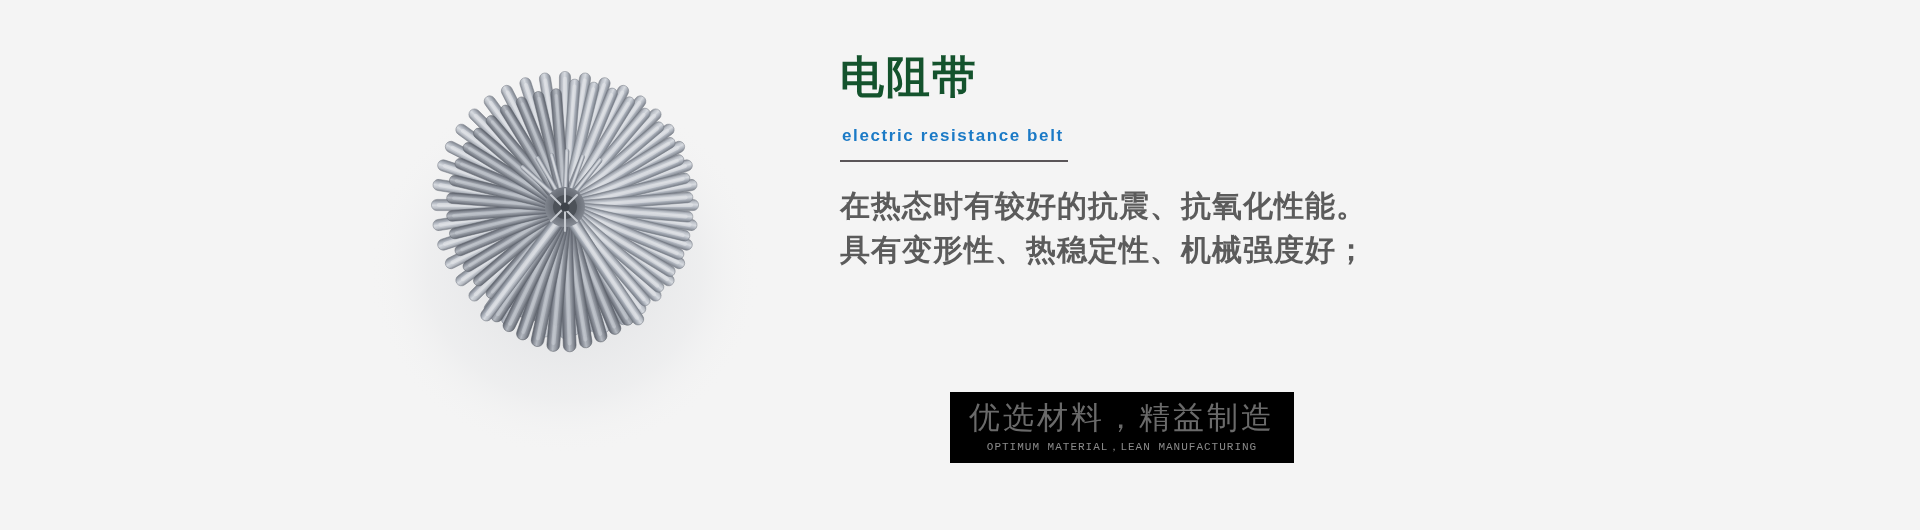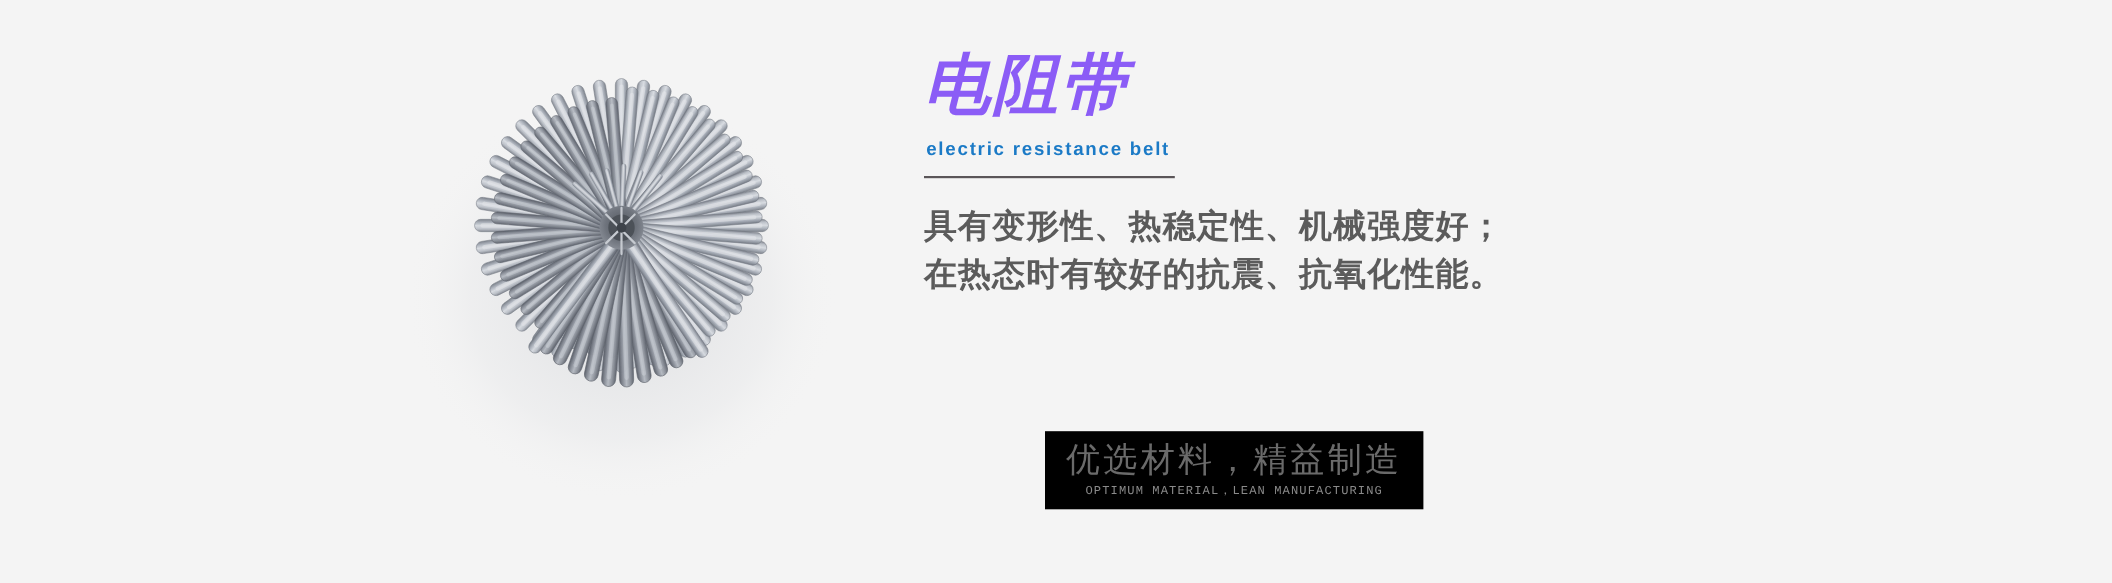--- a/index.html
+++ b/index.html
@@ -43,28 +43,27 @@
     height: 530px;
   }
 
   .title-block {
     position: absolute;
     left: 0;
     top: 46px;
     width: 520px;
   }
   .title-cn {
-    font-size: 60px;
+    font-size: 44px;
     line-height: 62px;
     font-weight: bold;
-    color: #8b5cf6;
+    color: #14532d;
     letter-spacing: 2px;
     white-space: nowrap;
     margin: 0;
-    font-style: italic;
   }
   .title-en {
     margin: 18px 0 0 2px;
     font-size: 17px;
     font-weight: bold;
     color: #1b7ac6;
     letter-spacing: 1.6px;
     white-space: nowrap;
   }
   .title-rule {
@@ -475,22 +474,22 @@
 
   <div class="content">
 
     <div class="title-block">
       <div class="title-cn">电阻带</div>
       <div class="title-en">electric resistance belt</div>
       <div class="title-rule"></div>
     </div>
 
     <div class="description">
+      <div class="desc-line">在热态时有较好的抗震、抗氧化性能。</div>
       <div class="desc-line">具有变形性、热稳定性、机械强度好；</div>
-      <div class="desc-line">在热态时有较好的抗震、抗氧化性能。</div>
     </div>
 
     <div class="tagline">
       <div class="tagline-cn">优选材料，精益制造</div>
       <div class="tagline-en">OPTIMUM MATERIAL，LEAN MANUFACTURING</div>
     </div>
 
   </div>
 </div>
 

